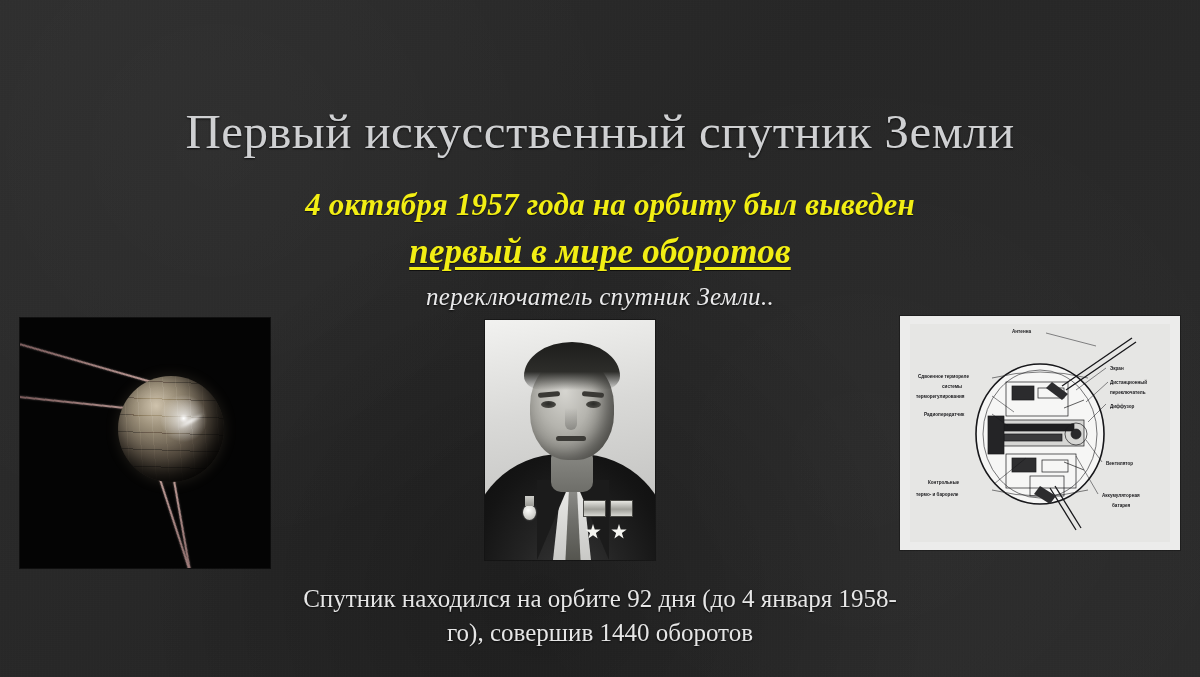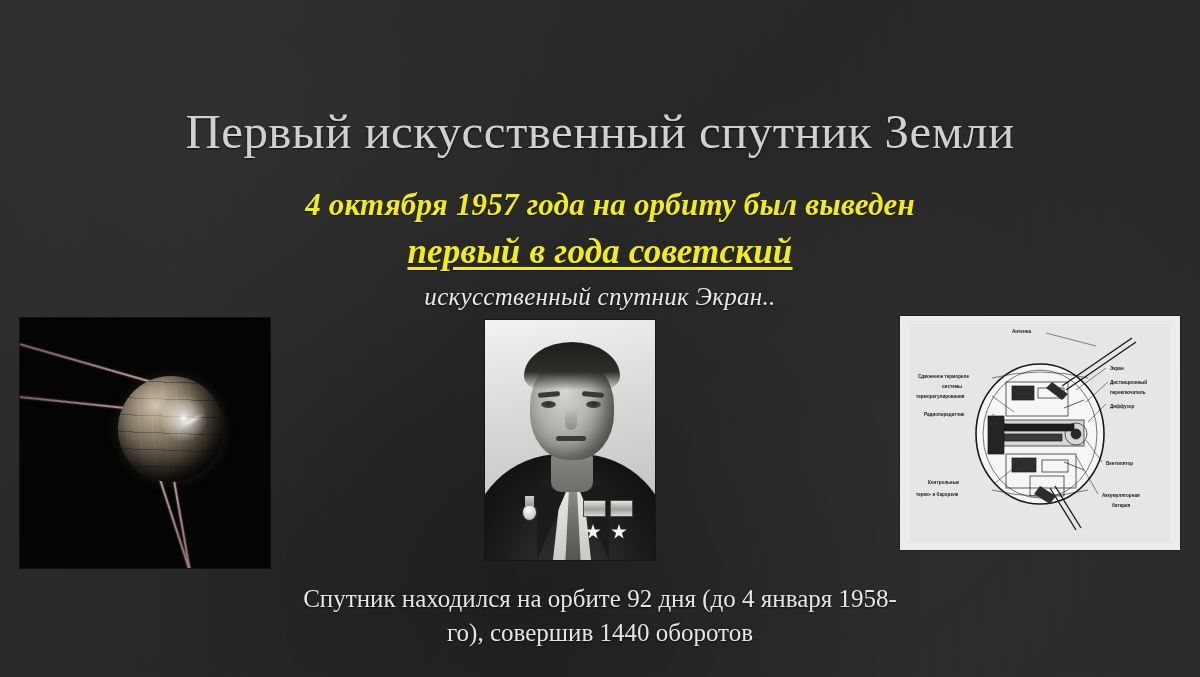--- a/index.html
+++ b/index.html
@@ -264,22 +264,22 @@
 </style>
 </head>
 <body>
 
 <div id="slide">
 
   <h1 class="title">Первый искусственный спутник Земли</h1>
 
   <div class="sub-block">
     <div class="sub-line1">4 октября 1957 года на орбиту был выведен</div>
-    <div class="sub-line2">первый в года советский</div>
-    <div class="sub-line3">искусственный спутник Экран..</div>
+    <div class="sub-line2">первый в мире оборотов</div>
+    <div class="sub-line3">переключатель спутник Земли..</div>
   </div>
 
   <div class="panel" id="panel-sputnik">
     <div class="sp-body">
       <div class="ant a1"></div>
       <div class="ant a2"></div>
       <div class="ant a3"></div>
       <div class="ant a4"></div>
       <div class="sp-sphere">
         <div class="seg"></div>

